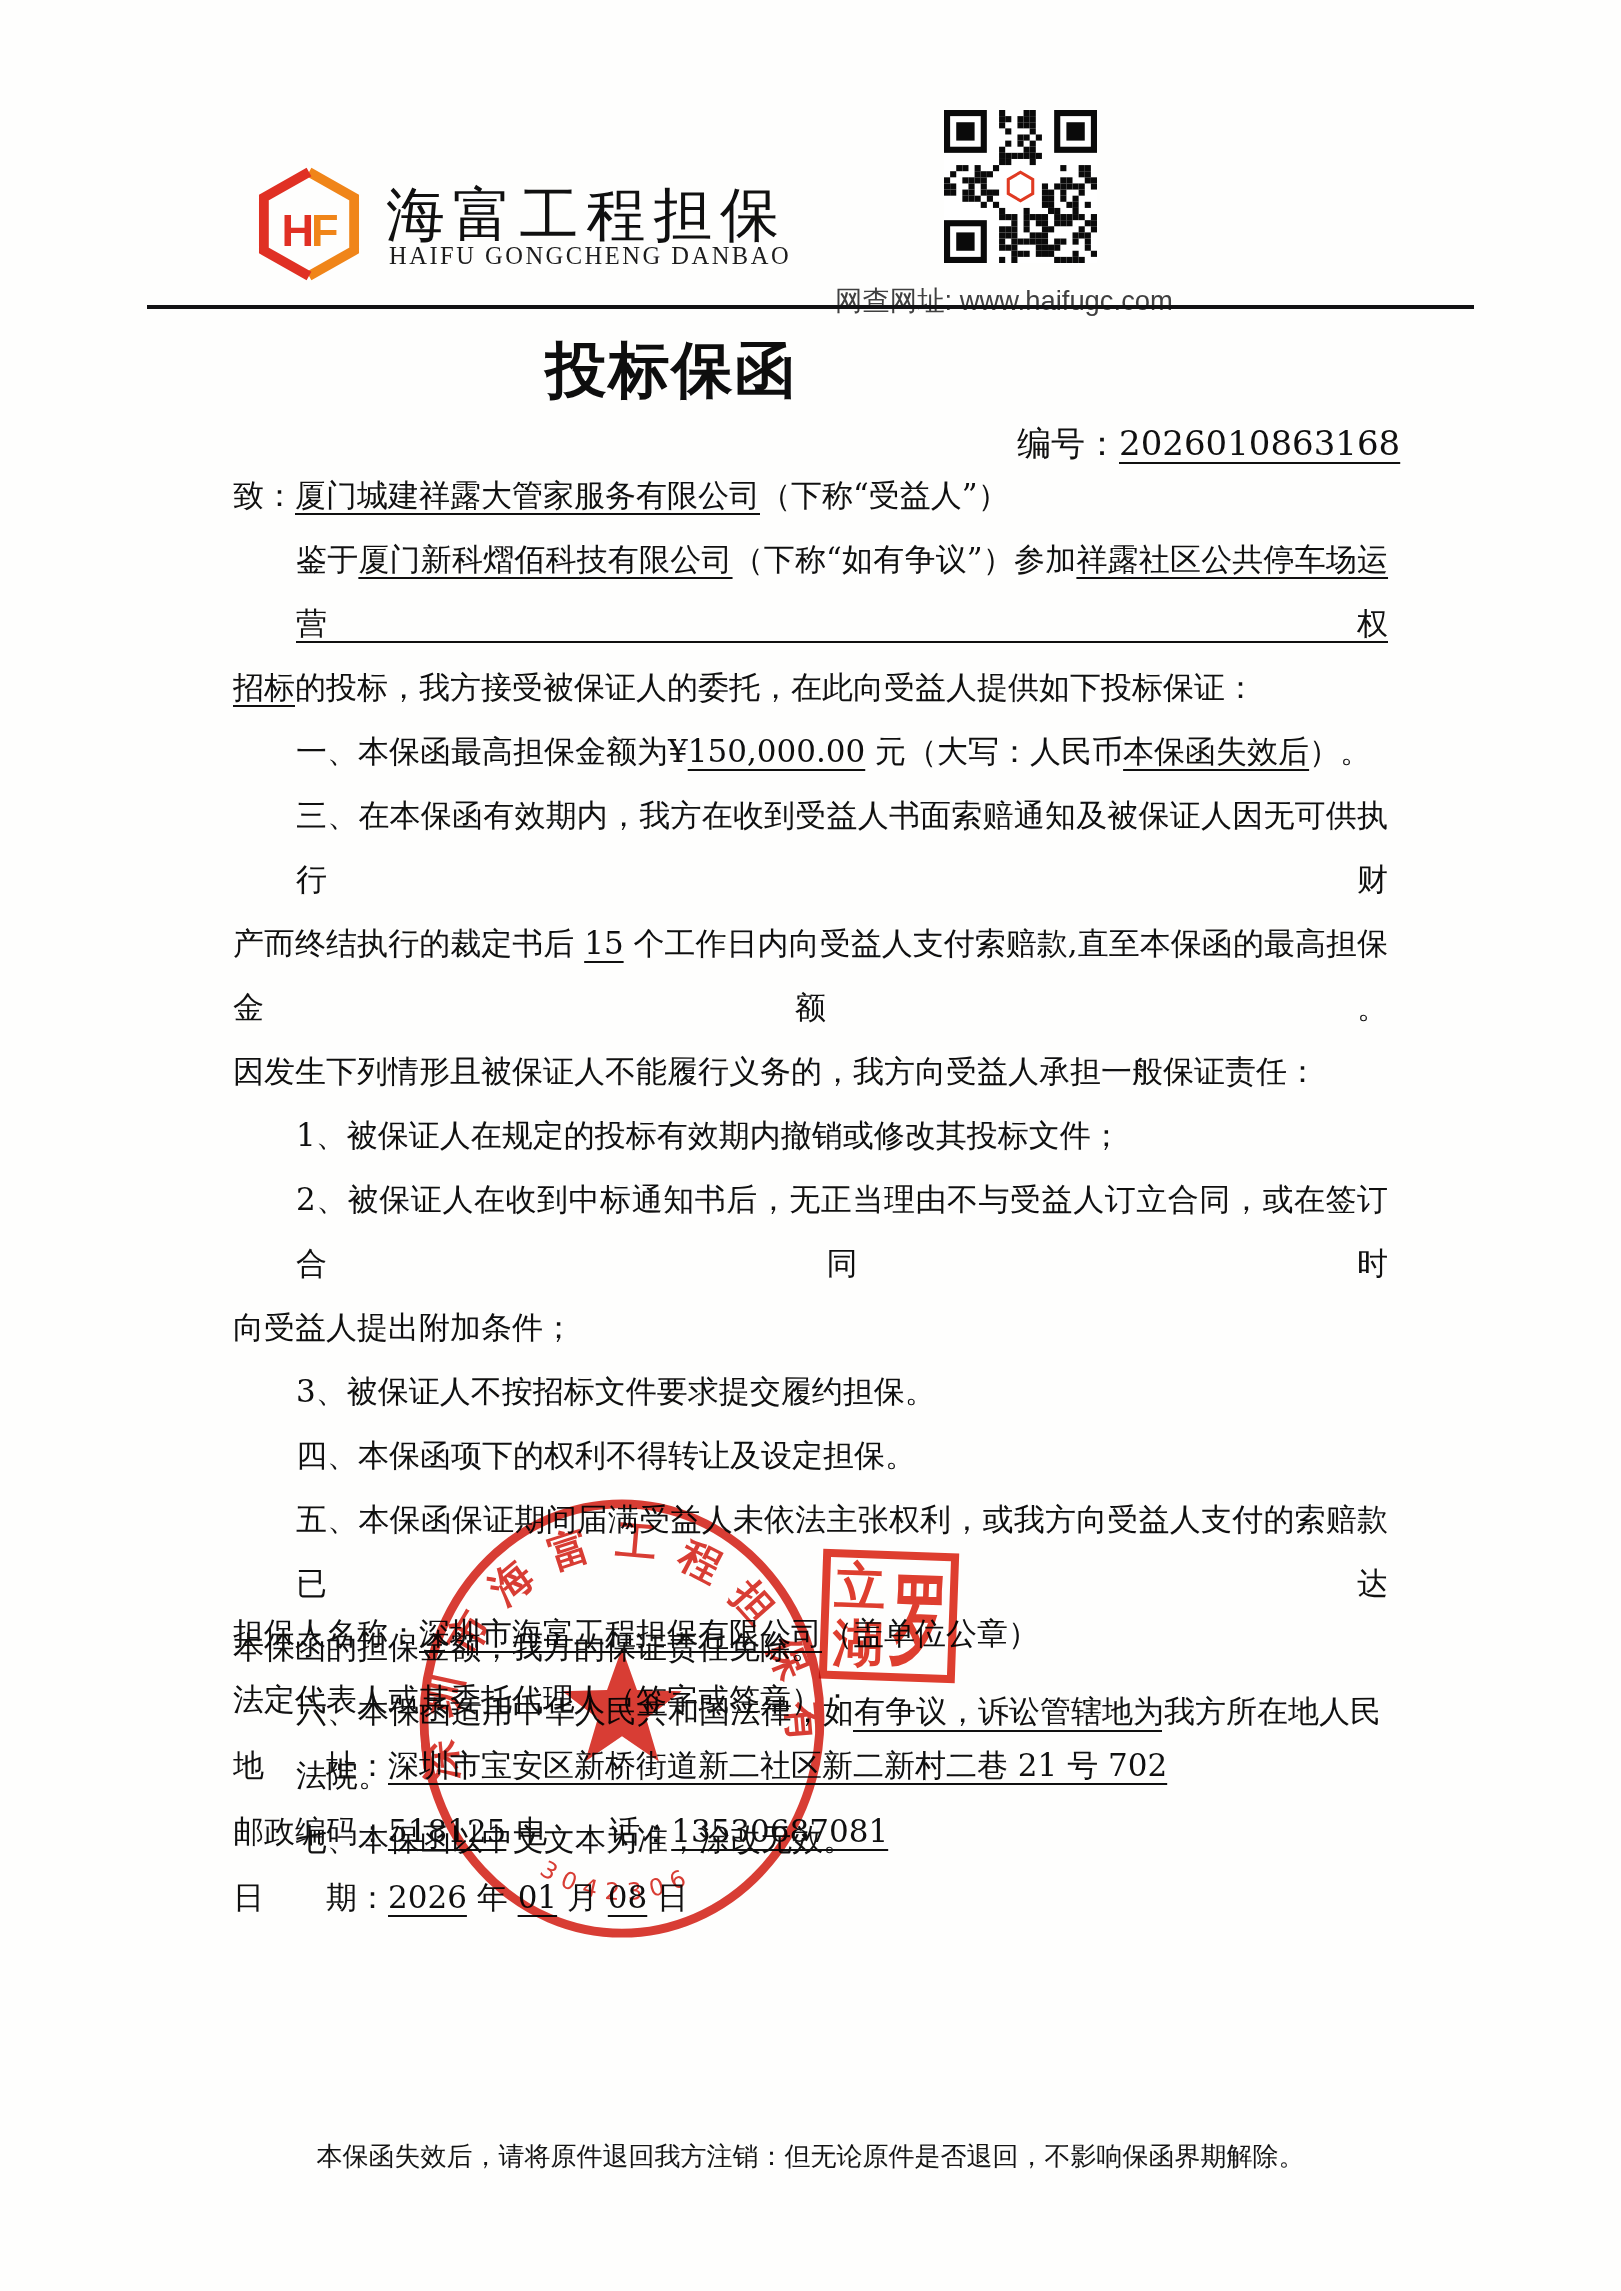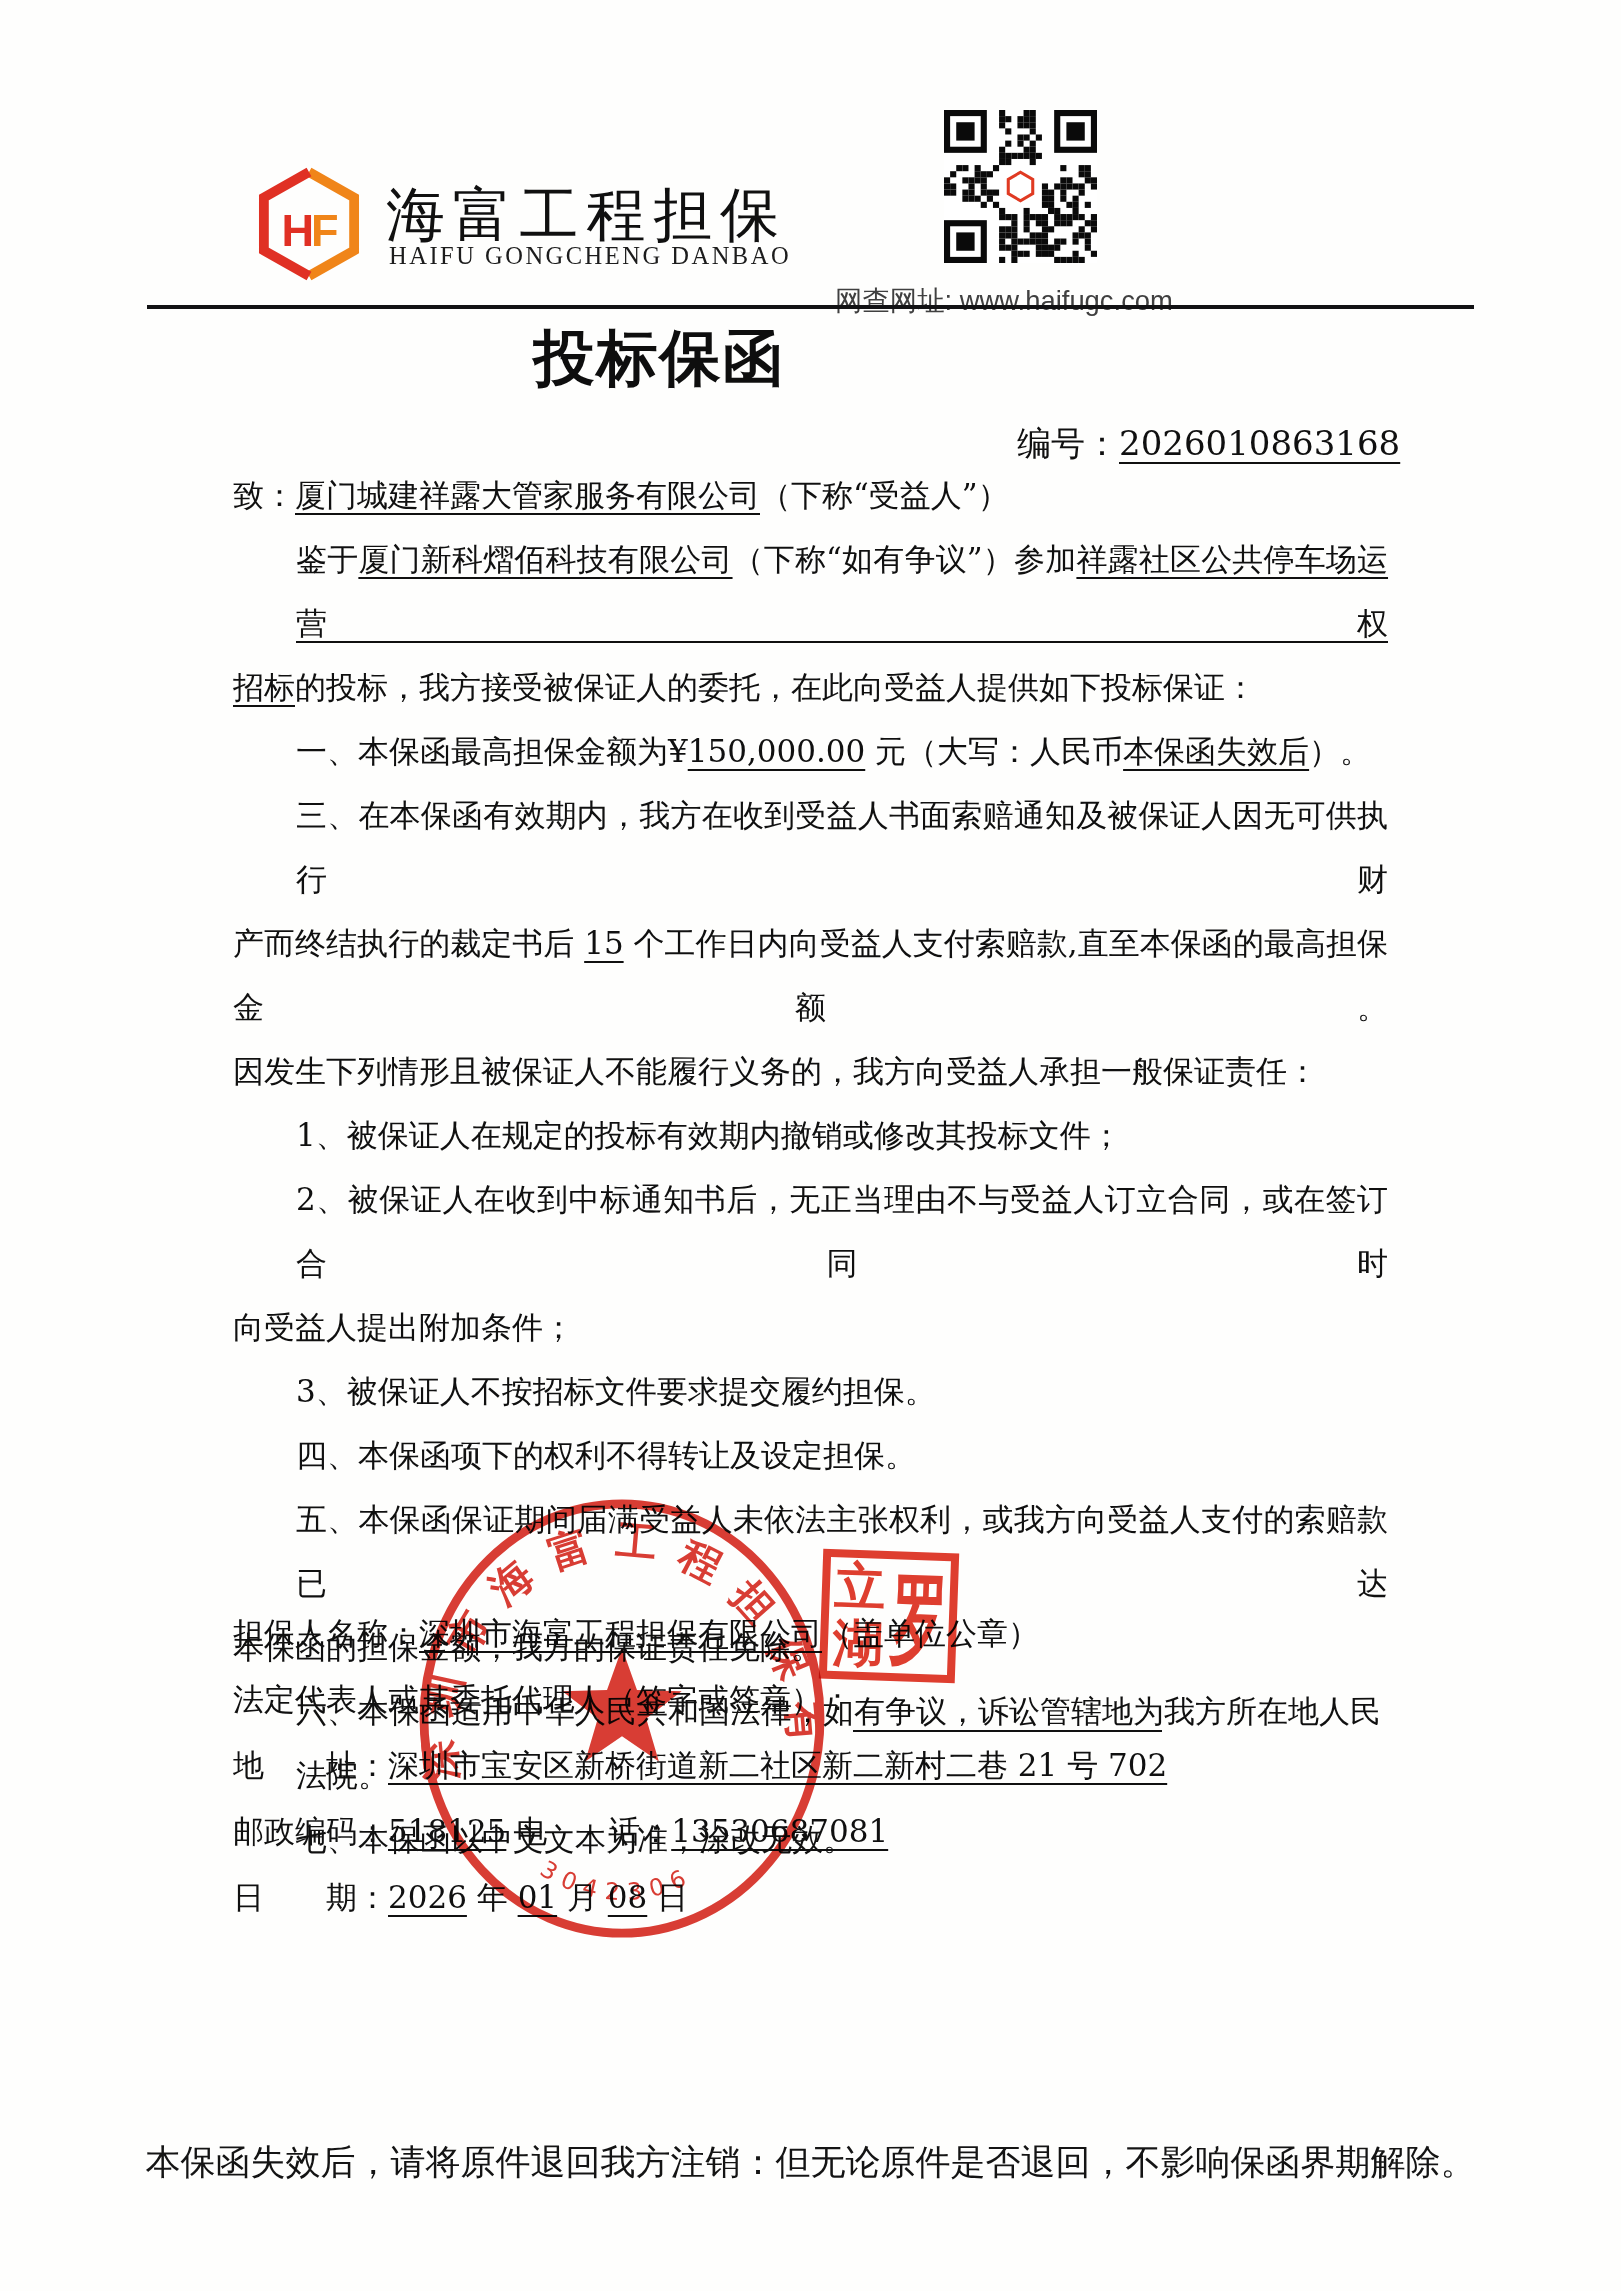--- a/index.html
+++ b/index.html
@@ -11,36 +11,36 @@
   .brand-cn{position:absolute;left:386px;top:176px;font-family:"Liberation Sans",sans-serif;
             font-size:59px;font-weight:400;letter-spacing:7.8px;color:#101010;white-space:nowrap;}
   .brand-en{position:absolute;left:389px;top:242px;font-family:Liberation Serif, serif;
             font-size:24.5px;letter-spacing:2.5px;color:#1c1c1c;white-space:nowrap;}
   .qr-svg{position:absolute;left:944px;top:110px;width:153px;height:153px;}
   .qr-caption{position:absolute;left:835px;top:283px;font-family:Liberation Sans, sans-serif;
               font-size:27.4px;color:#404040;white-space:nowrap;}
   .rule{position:absolute;left:147px;top:305px;width:1327px;height:3.9px;background:#121214;}
 
   
-  .title{position:absolute;left:0;top:314px;width:1311px;margin:4px;text-align:center;
+  .title{position:absolute;left:0;top:314px;width:1311px;margin:16px;text-align:center;
          font-size:61px;font-weight:700;letter-spacing:2px;color:#0e0e0e;}
   .doc-no{position:absolute;left:1017px;top:421px;font-size:34px;white-space:nowrap;color:#101010;}
 
   
   .body-lines{position:absolute;left:233px;top:463px;width:1155px;font-size:31px;color:#101010;}
   .body-lines .line{line-height:64px;white-space:pre-wrap;}
   .sig-lines{position:absolute;left:233px;top:1600px;width:1155px;font-size:31px;color:#101010;}
   .sig-lines .line{line-height:66px;white-space:pre-wrap;}
   .line.ind{padding-left:63px;}
   .line.fill{text-align:justify;text-align-last:justify;}
   .u{text-decoration:underline;text-decoration-thickness:2px;text-underline-offset:6.9px;}
   .sigline{display:inline-block;width:309px;height:35px;border-bottom:2px solid #111;vertical-align:bottom;}
 
   .footer-note{position:absolute;left:0;top:2139px;width:1621px;text-align:center;
-               font-size:35px;color:#141414;}
+               font-size:26px;color:#141414;}
 
   
   .round-seal{position:absolute;left:415px;top:1495px;width:414px;height:447px;
               mix-blend-mode:multiply;opacity:.9;pointer-events:none;}
   .square-seal{position:absolute;left:821px;top:1551px;width:120px;height:114px;
                border:8.8px solid #dd2d1d;transform:rotate(2deg);display:flex;
                mix-blend-mode:multiply;opacity:.92;color:#dd2d1d;
                font-family:"DejaVu Serif","Liberation Serif",serif;font-weight:700;pointer-events:none;}
   .sq-left{width:50%;display:flex;flex-direction:column;justify-content:space-between;
            align-items:center;padding:2px 0;}

